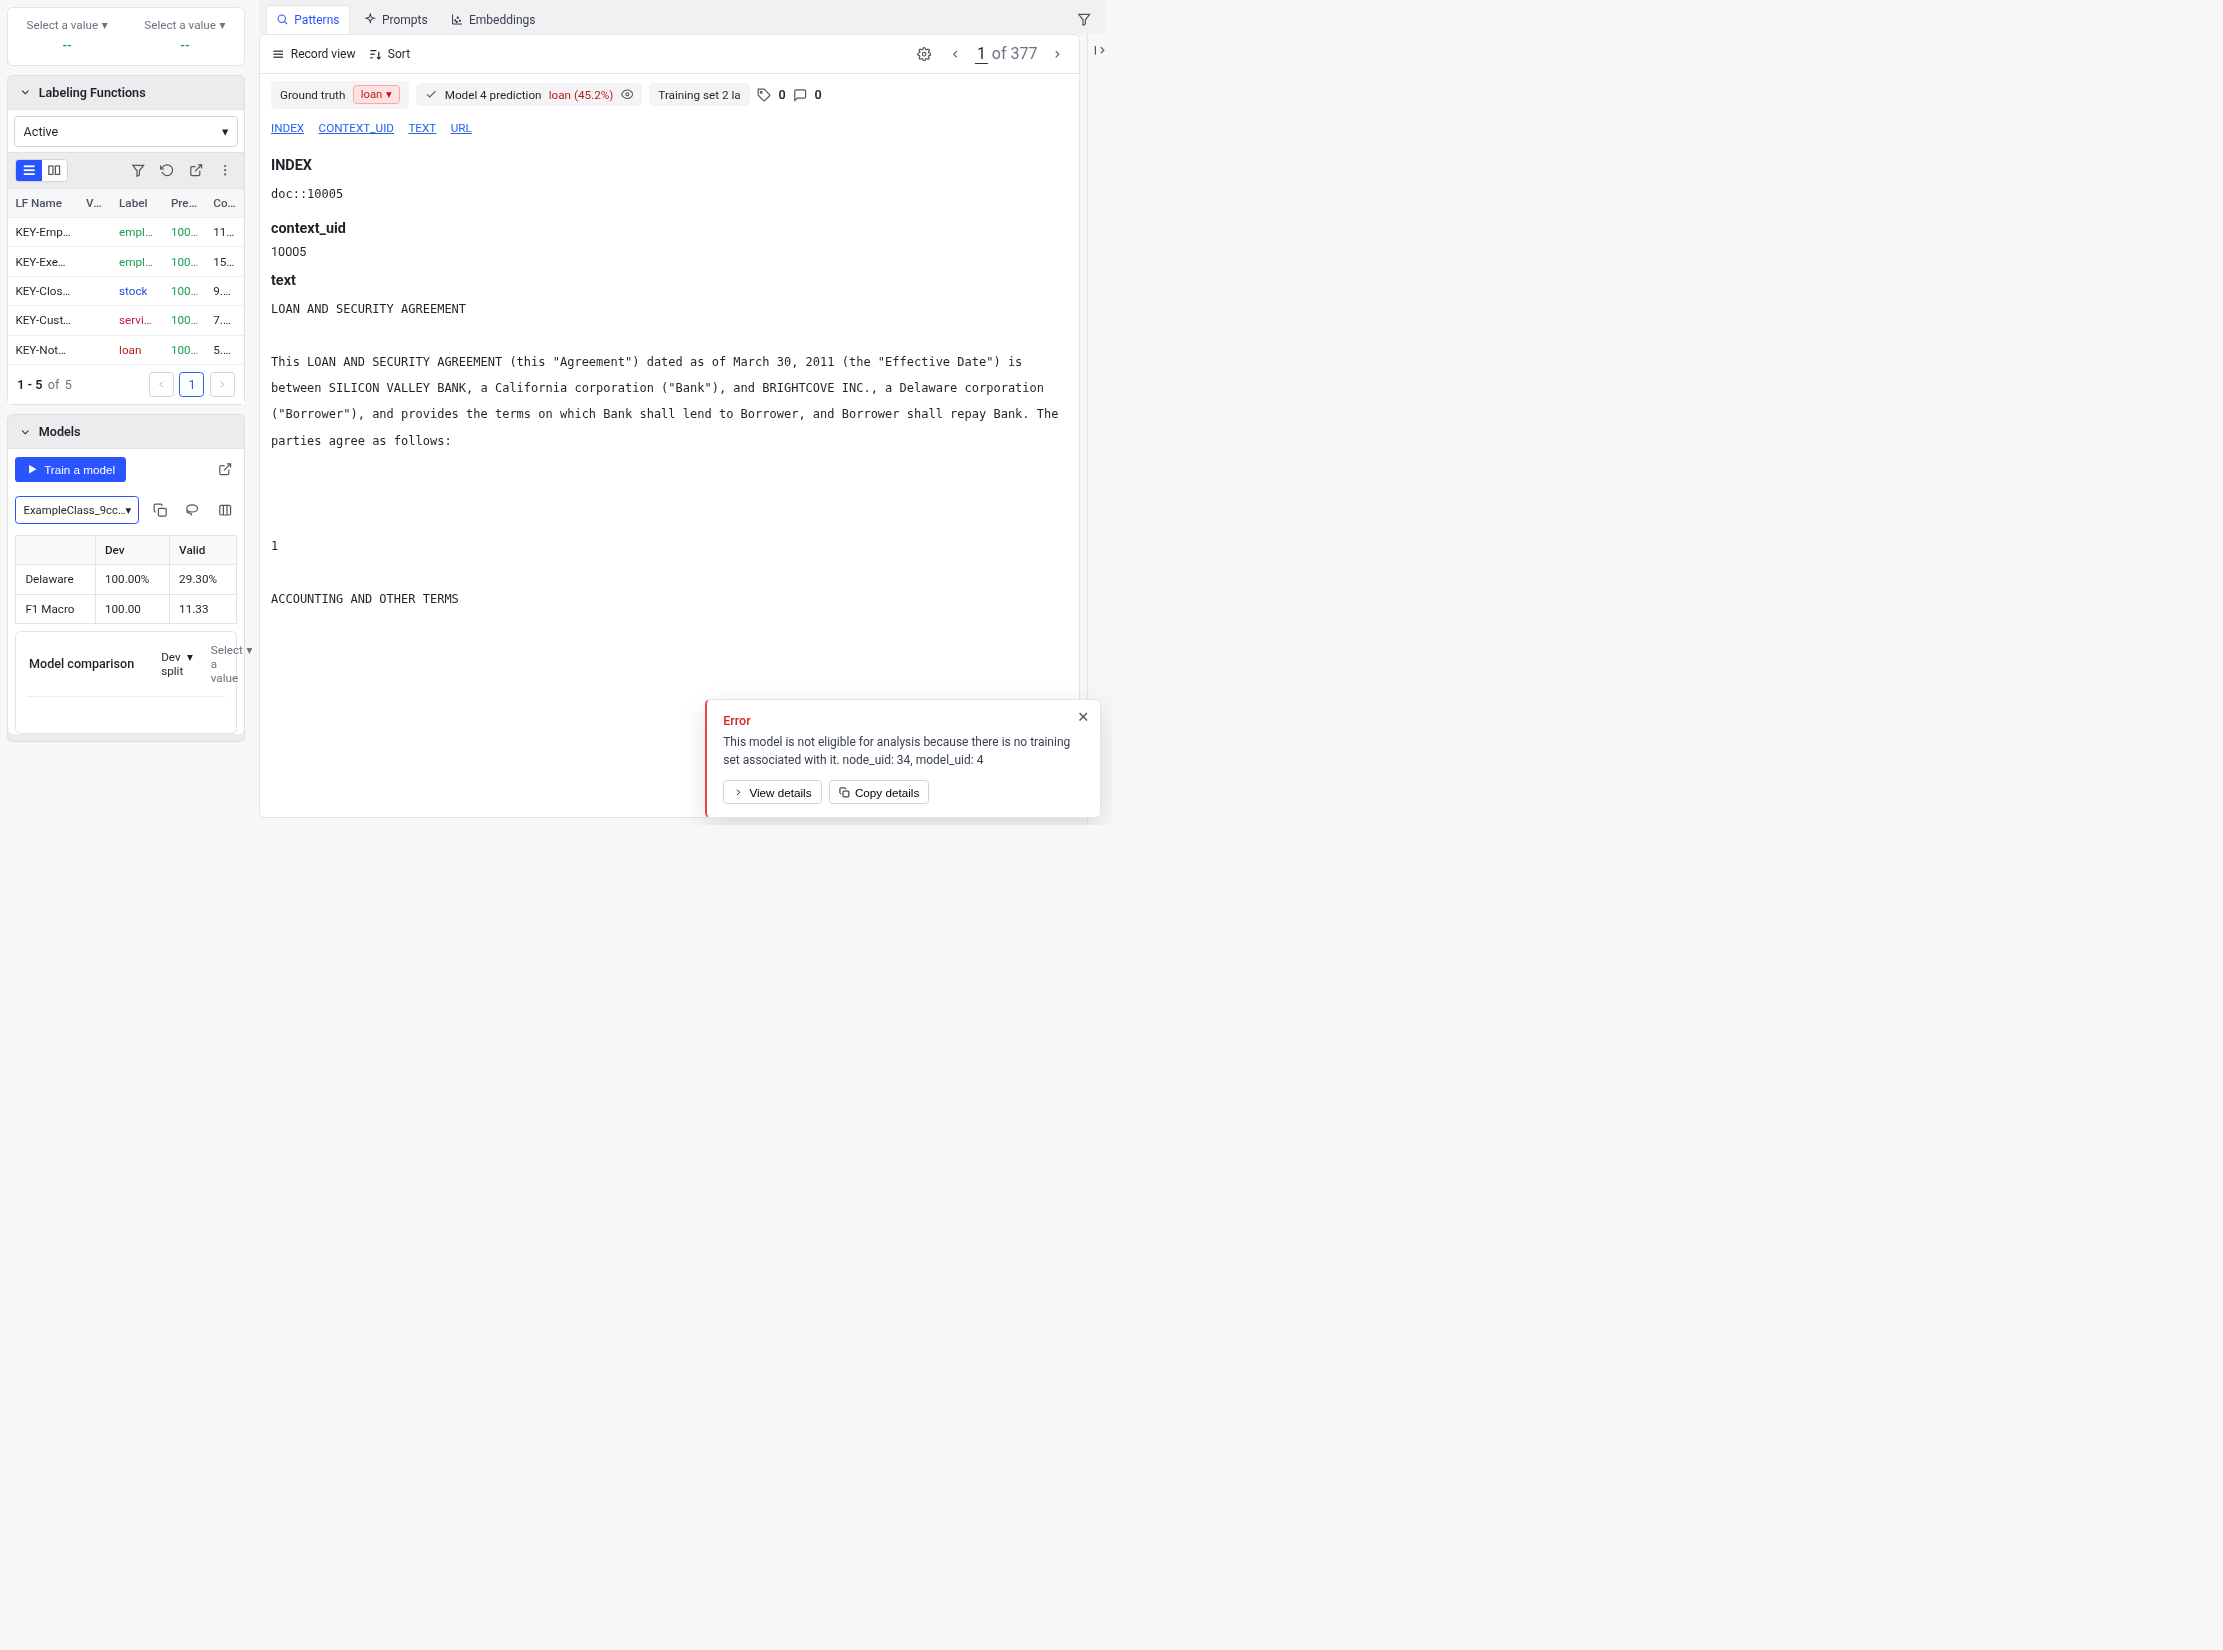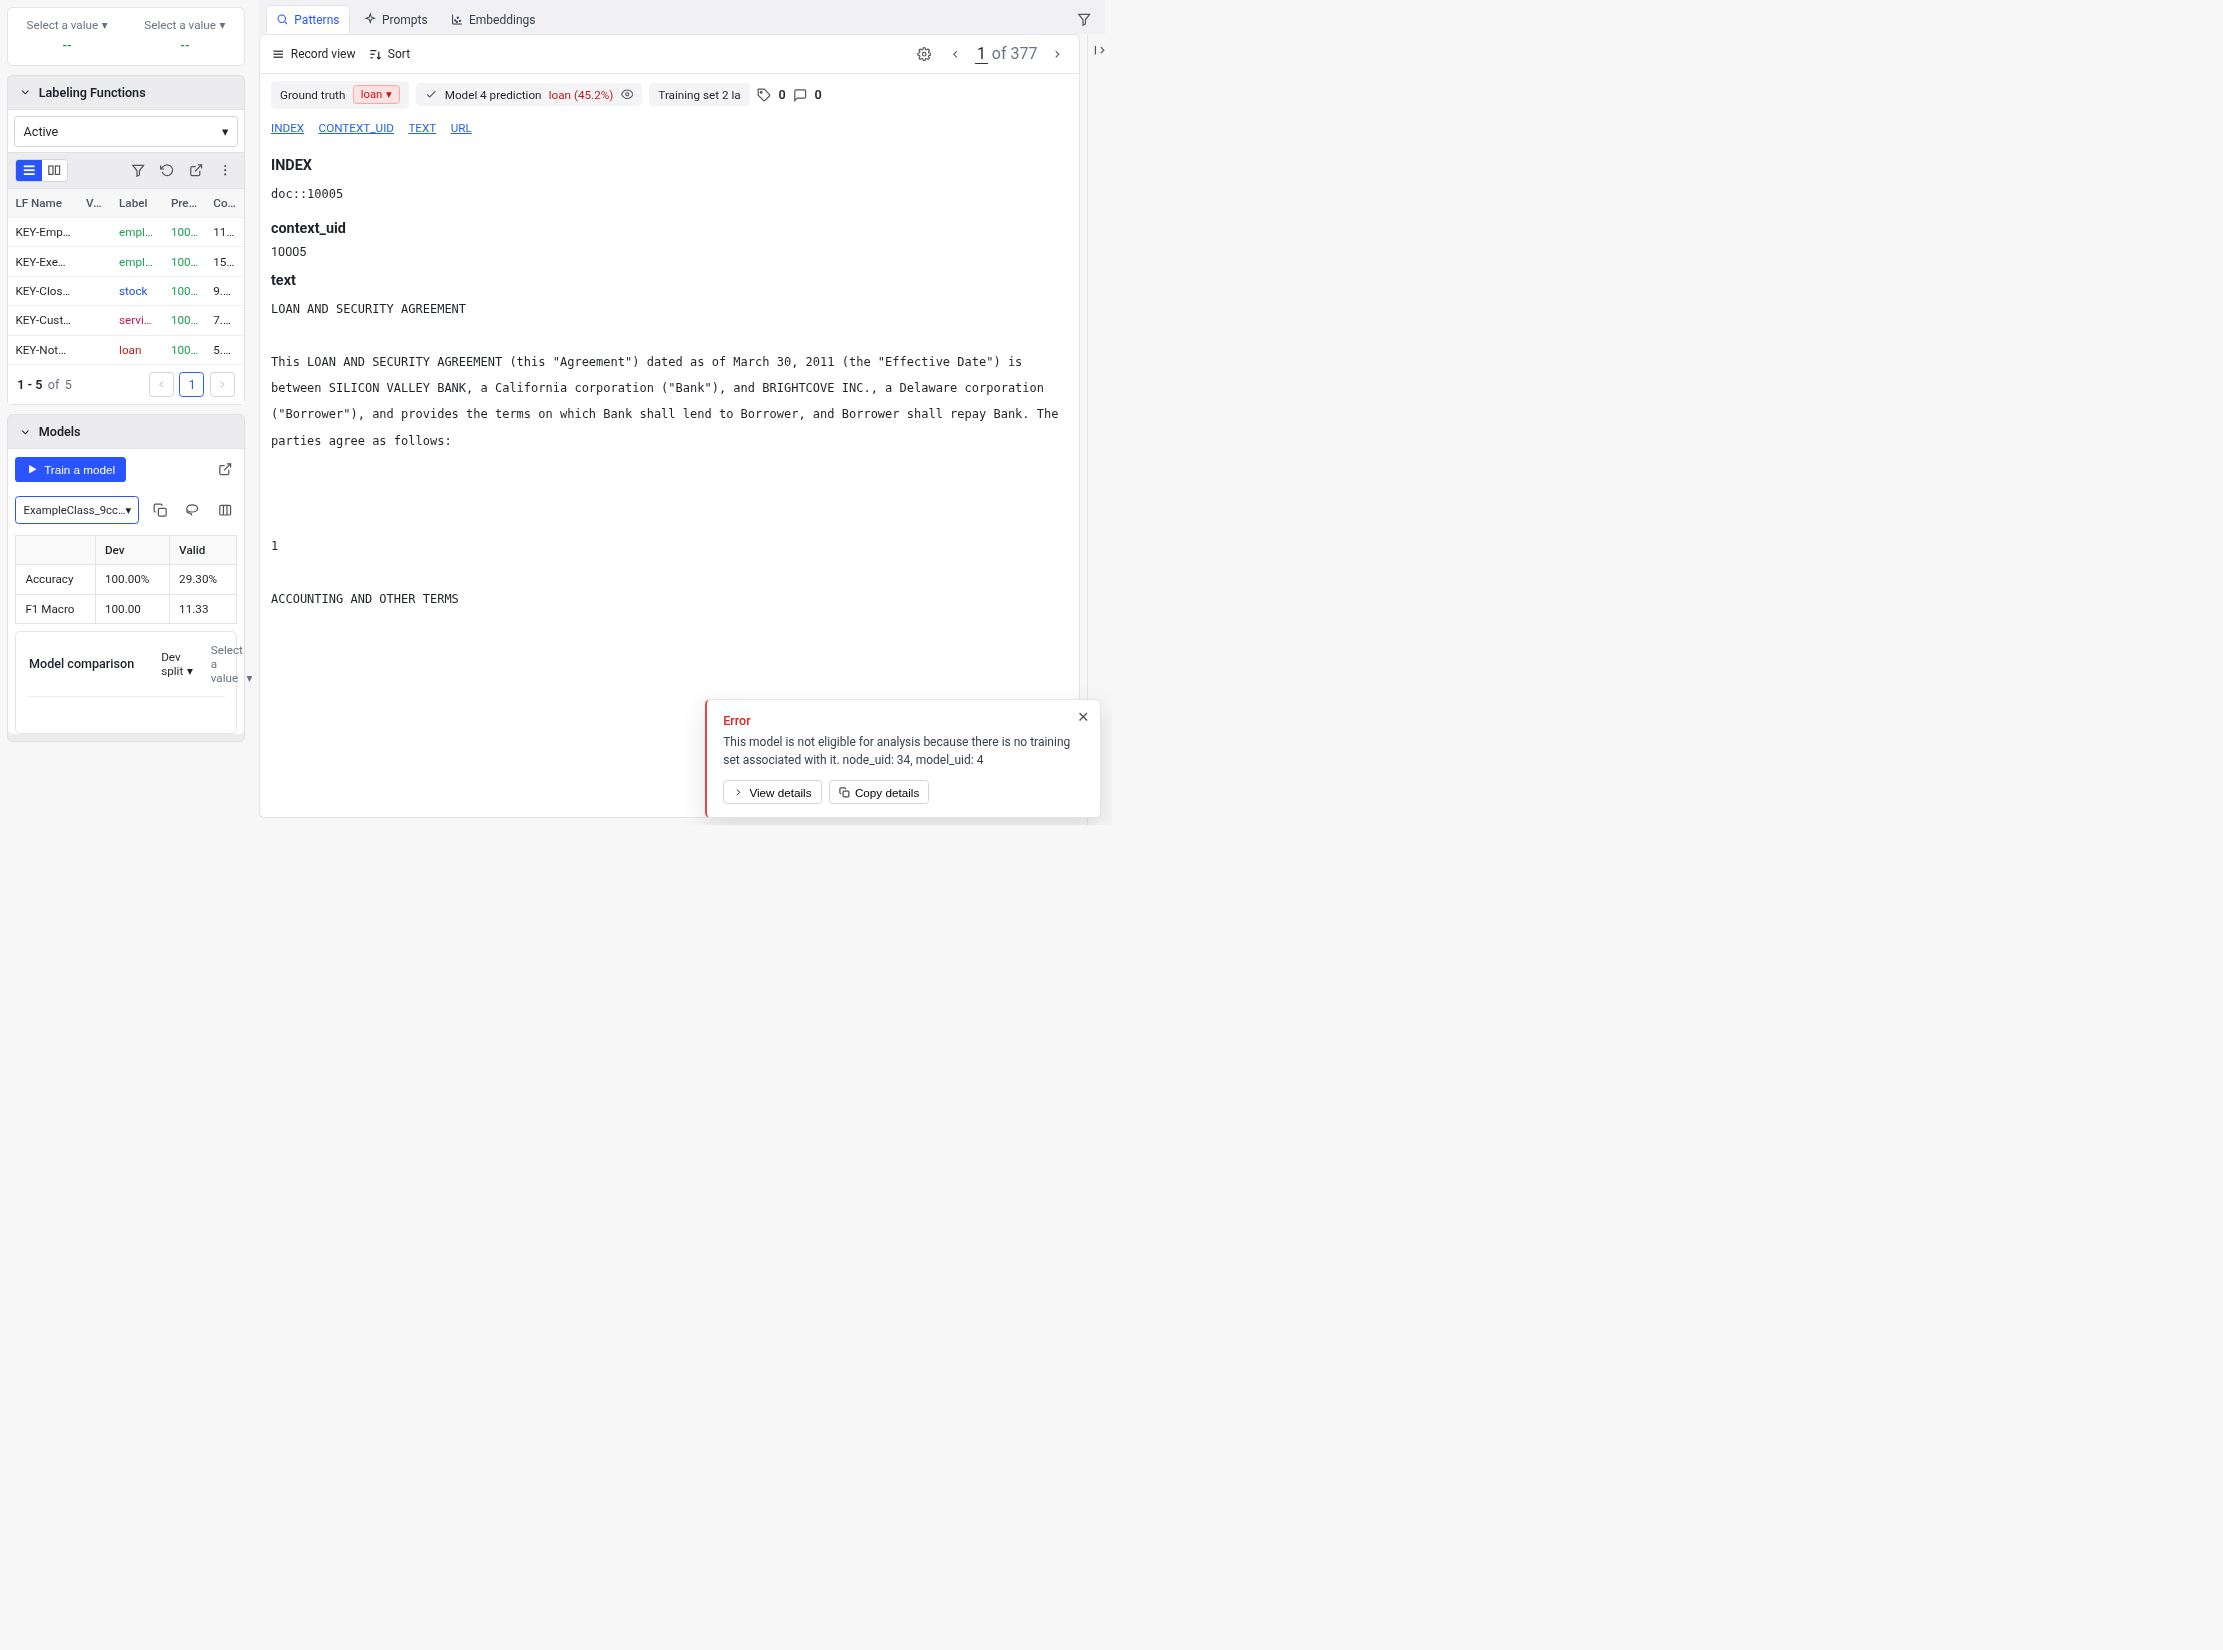--- a/index.html
+++ b/index.html
@@ -232,21 +232,21 @@
     margin: 0 7.2px 7.2px 7.2px;
     padding: 10.8px 12.6px 36px 12.6px;
   }
   .comp-row {
     display: flex;
     align-items: center;
     gap: 9px;
   }
   .comp-title { font-weight: 500; flex:0 0 auto; margin-right:18px;}
   .comp-select {
-    display: flex; align-items: flex-end; gap: 3.6px;
+    display: flex; align-items: flex-start; gap: 3.6px;
     font-size: 11.7px;
     cursor: pointer;
   }
   .hr-thin { border:none;border-top:0.9px solid #eee;margin:10.8px -1.8px 0 -1.8px;}
 
   
   .tabs-row {
     display: flex;
     align-items: center;
     padding: 5.4px 9px 0 7.2px;
@@ -636,21 +636,21 @@
         <table class="metrics-table">
           <thead>
             <tr>
               <th></th>
               <th>Dev</th>
               <th>Valid</th>
             </tr>
           </thead>
           <tbody id="metrics-rows">
               <tr>
-                <td>Accuracy</td>
+                <td>Delaware</td>
                 <td>100.00%</td>
                 <td>29.30%</td>
               </tr>
               <tr>
                 <td>F1 Macro</td>
                 <td>100.00</td>
                 <td>11.33</td>
               </tr>
             </tbody>
         </table>

